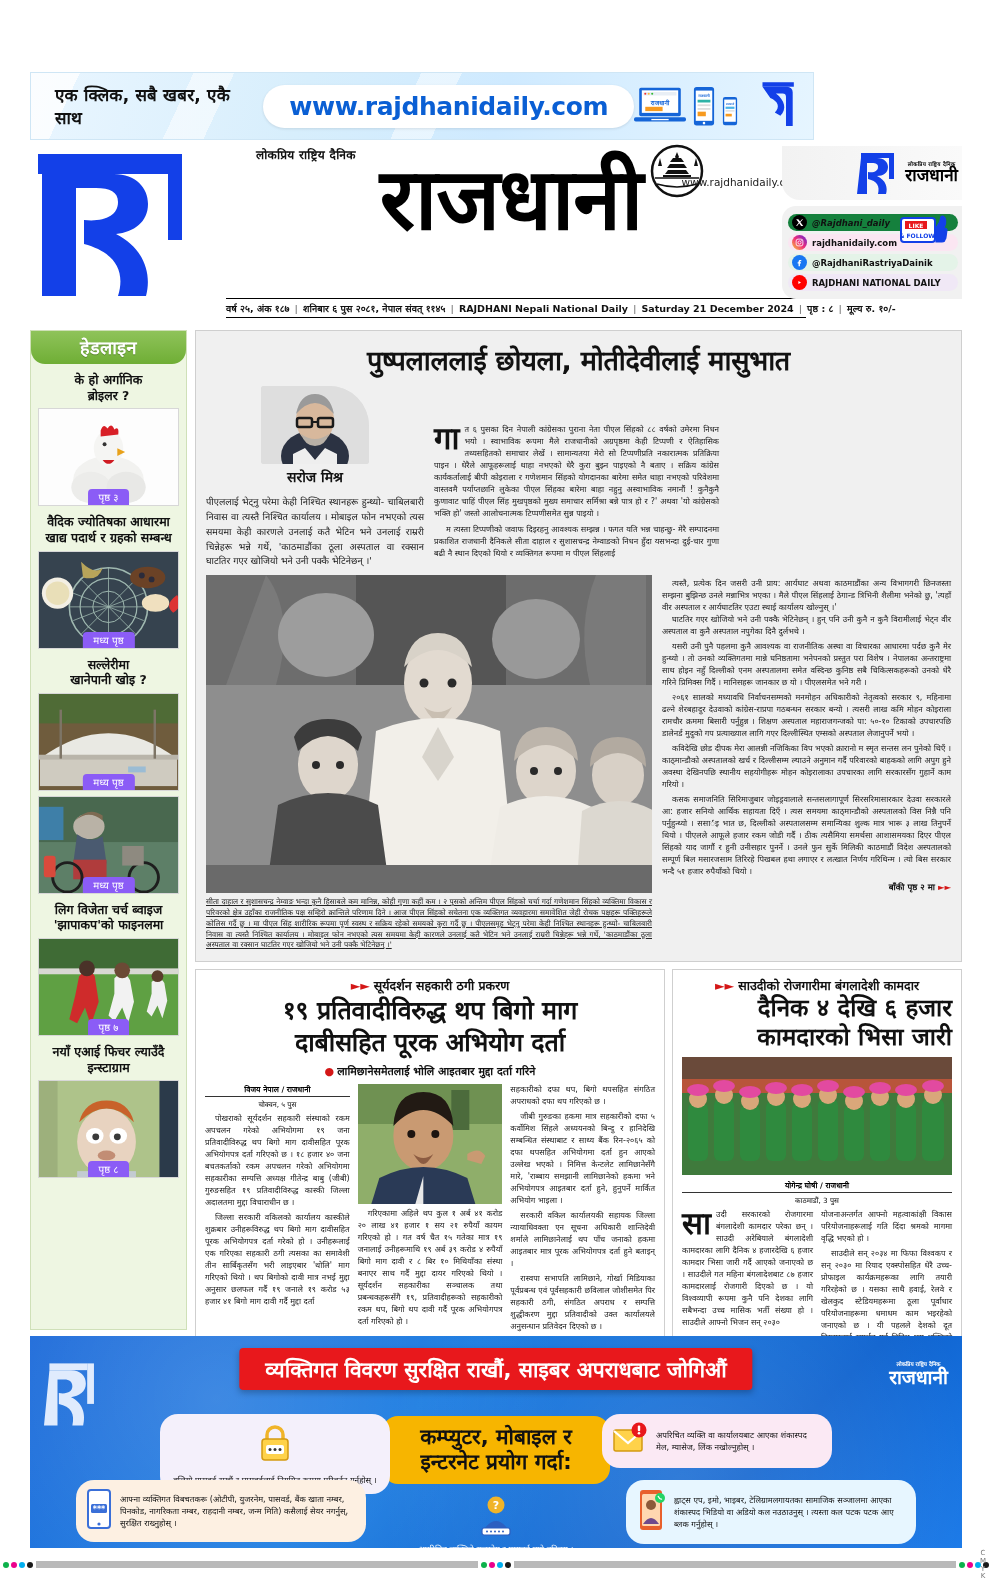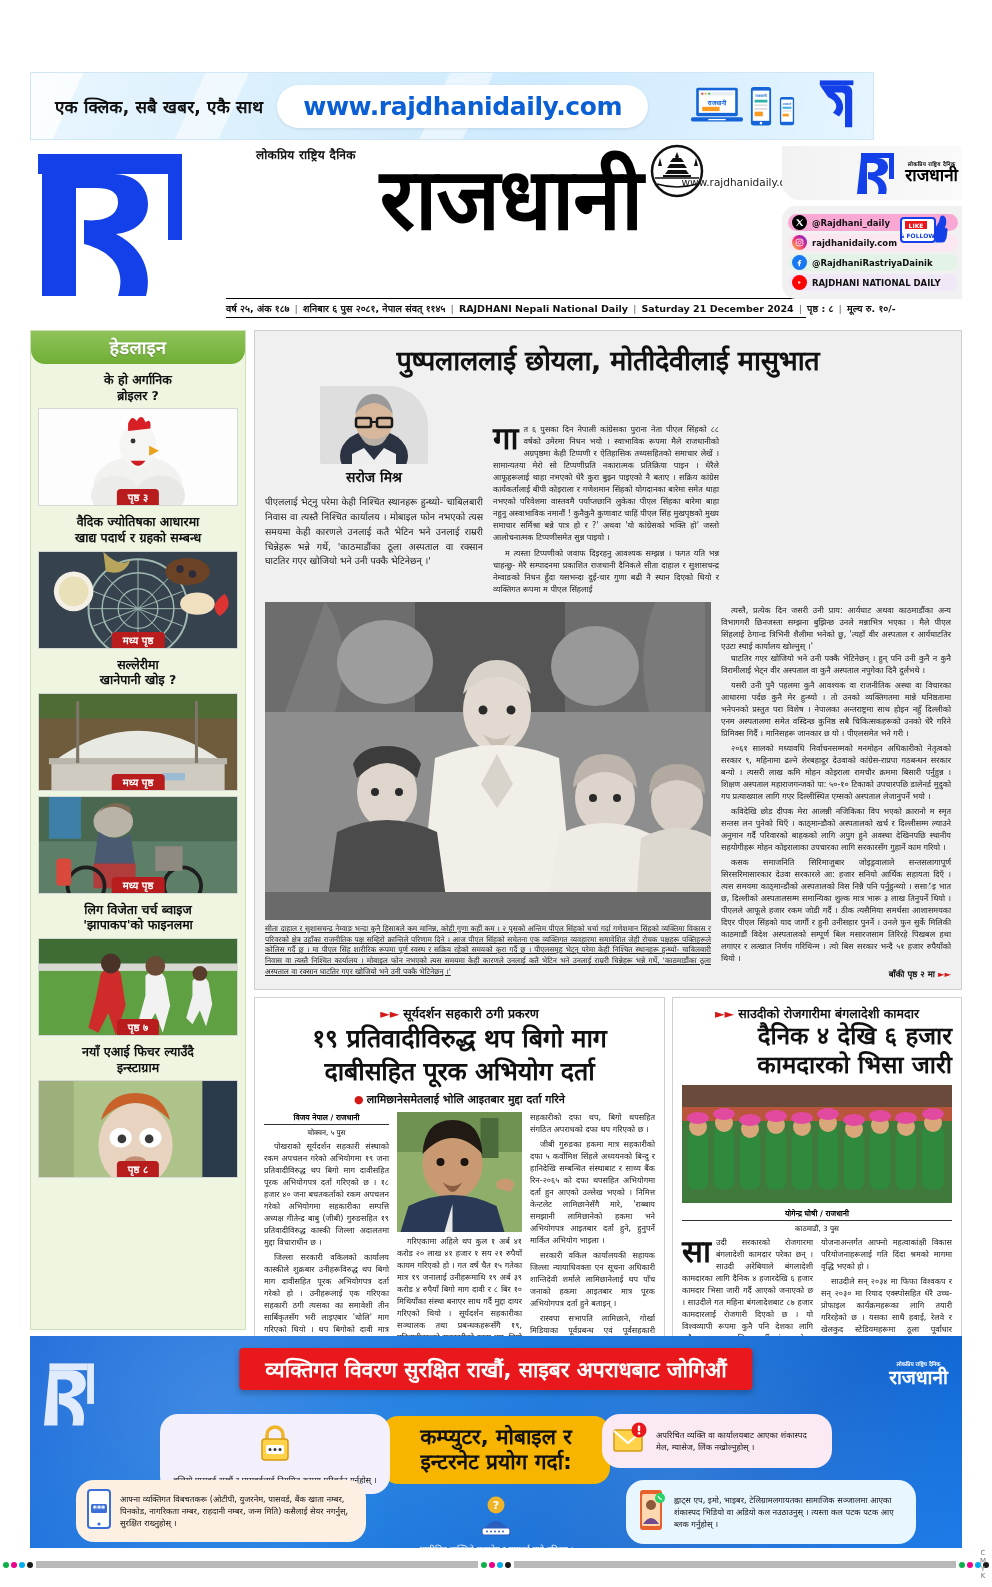--- a/index.html
+++ b/index.html
@@ -7,21 +7,21 @@
     width: 992px; height: 1587px;
     background: #ffffff;
     font-family: "DejaVu Sans", "Liberation Sans", sans-serif;
     overflow: hidden;
     position: relative;
   }
   .page { width: 992px; height: 1587px; position: relative; background:#fff; }
 
   
   .webbar {
-    position: absolute; left: 30px; top: 72px; width: 844px; height: 68px;
+    position: absolute; left: 30px; top: 72px; width: 784px; height: 68px;
     background: linear-gradient(105deg,#eaf6ff 0%, #d7eefc 35%, #cfeaff 60%, #e6f5ff 100%);
     border: 1px solid #cfe6f5;
     display: flex; align-items: center;
     overflow: hidden;
   }
   .webbar:before{
     content:""; position:absolute; left:0; top:0; width:100%; height:100%;
     background:
       linear-gradient(115deg, rgba(255,255,255,.8) 0 6%, rgba(255,255,255,0) 6% 13%),
       linear-gradient(115deg, rgba(255,255,255,0) 0 20%, rgba(255,255,255,.55) 20% 25%, rgba(255,255,255,0) 25% 40%),
@@ -66,42 +66,42 @@
   
   .socialblock{ position:absolute; right:0; top:0; width:180px; }
   .sb-top{ display:flex; align-items:center; justify-content:flex-end; gap:8px;
      background:linear-gradient(90deg,#f2f2f2,#fafafa); border-radius:0 0 0 18px; padding:4px 4px;}
   .sb-logo{ width:40px;}
   .sb-name{ text-align:center; line-height:1;}
   .sb-name .tiny{ font-size:5.5px; font-weight:700; letter-spacing:.3px;}
   .sb-name .big{ font-size:17px; font-weight:800;}
   .sb-list{ margin-top:6px; background:#f1f1f1; border-radius:14px 0 0 14px; padding:5px 4px 5px 6px;}
   .sb-row{ display:flex; align-items:center; gap:5px; margin:3px 0; border-radius:10px; padding:1px 4px;}
-  .sb-row:nth-child(1){ background:#f9a8d4;}
+  .sb-row:nth-child(1){ background:#15803d;font-style:italic;}
   .sb-row:nth-child(2){ background:#fbe6f2;}
   .sb-row:nth-child(3){ background:#e4f3e8;}
   .sb-row:nth-child(4){ background:#f0e8f6;}
   .sb-ico{ width:15px;height:15px;border-radius:50%; flex:0 0 15px; display:flex;align-items:center;justify-content:center;}
   .sb-txt{ font-size:8.5px; color:#111; font-weight:600; white-space:nowrap;}
   .like-badge{ position:absolute; right:4px; top:64px; width:58px;height:40px;}
 
   
   .body-wrap{ position:absolute; left:30px; top:330px; width:932px; height:1000px; display:flex; gap:8px;}
 
   
-  .sidebar{ width:216px; background:#eef6e2; border:1px solid #cfe0b8; padding:0 0 22px 0;}
+  .sidebar{ width:157px; background:#eef6e2; border:1px solid #cfe0b8; padding:0 0 22px 0;}
   .side-hdr{ background:linear-gradient(180deg,#8fc35a,#6fae35); color:#fff; font-size:18px; font-weight:800;
      text-align:center; padding:4px 0 5px; border-radius:0 0 14px 14px; letter-spacing:.4px;
      text-shadow:0 1px 0 rgba(0,0,0,.25);}
   .side-item{ padding:5px 7px 0; }
   .side-title{ font-size:12.5px; font-weight:700; text-align:center; line-height:1.25; color:#111; padding:3px 2px 5px;}
   .side-pic{ position:relative; width:100%; height:98px; overflow:hidden; border:1px solid #d7d7d7;}
   .side-pic .pagebadge{
     position:absolute; left:50%; transform:translateX(-50%); bottom:0;
-    background:#b91c1c; color:#fff; font-size:10px; font-weight:700;
+    background:#8b5cf6; color:#fff; font-size:10px; font-weight:400;
     padding:1px 11px; border-radius:4px 4px 0 0;
   }
 
   
   .content{ flex:1; display:flex; flex-direction:column; gap:7px;}
 
   .lead{ border:1px solid #cfcfcf; background:#f0f0f0; padding:8px 10px 10px;}
   .lead-h1{ font-size:27px; font-weight:800; text-align:center; letter-spacing:-.3px; color:#111; padding:2px 0 8px;}
   .lead-cols{ display:flex; gap:10px;}
   .lead-c1{ width:218px;}

